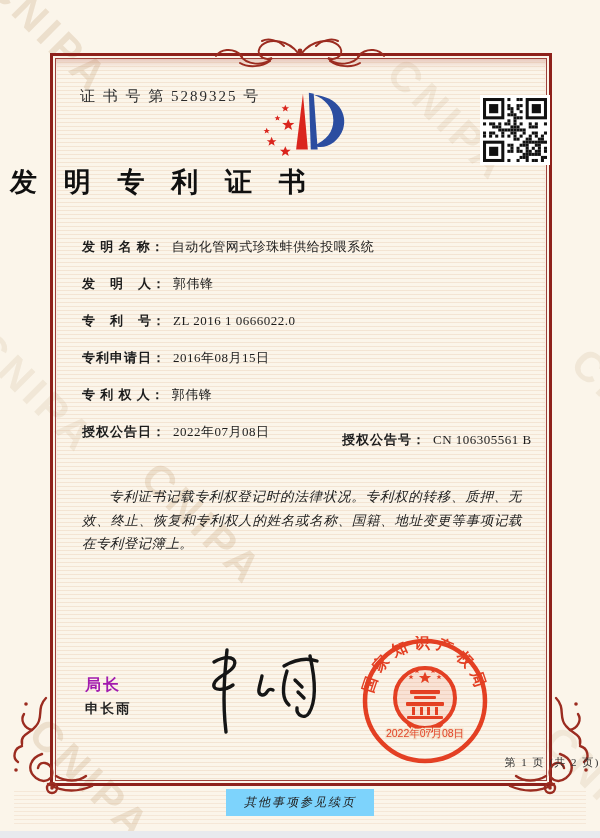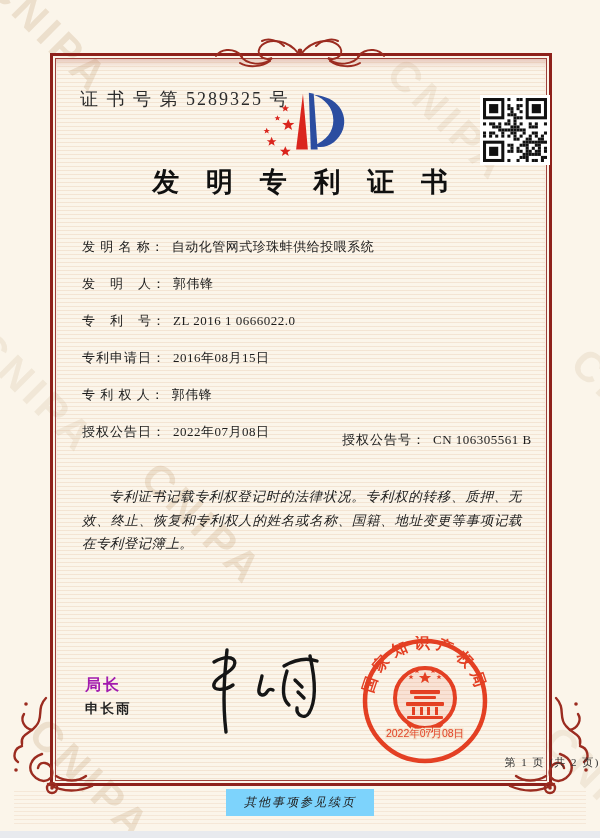--- a/index.html
+++ b/index.html
@@ -17,28 +17,28 @@
          box-shadow:inset 0 8px 10px -6px rgba(170,55,40,0.35);}
   .texture{position:absolute;inset:4px;
     background:repeating-linear-gradient(0deg, rgba(214,160,118,0.20) 0px, rgba(214,160,118,0.20) 1px,
                rgba(255,252,244,0) 1px, rgba(255,252,244,0) 4px);}
   .texture-bottom{position:absolute;left:14px;right:14px;top:788px;height:36px;
     background:repeating-linear-gradient(0deg, rgba(214,160,118,0.16) 0px, rgba(214,160,118,0.16) 1px,
                rgba(255,252,244,0) 1px, rgba(255,252,244,0) 4px);}
   .ornament-top{position:absolute;left:210px;top:34px;}
   .corner{position:absolute;}
   
-  .cert-no{position:absolute;left:80px;top:87px;font-size:18px;letter-spacing:2px;color:#2b2b2b;}
+  .cert-no{position:absolute;left:80px;top:87px;font-size:15px;letter-spacing:2px;color:#2b2b2b;}
   .logo{position:absolute;left:252px;top:88px;}
   .qr{position:absolute;left:480px;top:95px;background:#fff;padding:3px;}
-  .title{position:absolute;left:0;right:0;top:164px;text-align:center;font-size:27px;
+  .title{position:absolute;left:0;right:0;top:164px;text-align:left;font-size:27px;
          font-weight:bold;letter-spacing:10px;text-indent:10px;color:#101010;}
   .fields{position:absolute;left:82px;top:238px;right:55px;font-size:13px;color:#1c1c1c;}
   .frow{height:18px;margin-bottom:19px;white-space:nowrap;position:relative;}
-  .flabel{white-space:pre;letter-spacing:1px;}
+  .flabel{white-space:pre;letter-spacing:1px;font-weight:bold;}
   .fvalue{margin-left:7px;letter-spacing:0.5px;}
   .grant-no{position:absolute;left:260px;top:8px;}
   .paras{position:absolute;left:82px;top:485px;width:440px;font-size:13.5px;line-height:23.5px;
          font-style:italic;text-align:justify;color:#222;letter-spacing:0.4px;}
   .paras p{margin:0;text-indent:2em;}
   .director-title{position:absolute;left:85px;top:675px;font-family:"Liberation Sans","DejaVu Sans",sans-serif;
          font-size:16px;font-weight:600;color:#a21caf;letter-spacing:2px;}
   .director-name{position:absolute;left:85px;top:700px;font-family:"Liberation Sans","DejaVu Sans",sans-serif;
          font-size:13.5px;font-weight:600;color:#222;letter-spacing:2px;}
   .signature{position:absolute;left:180px;top:642px;}

